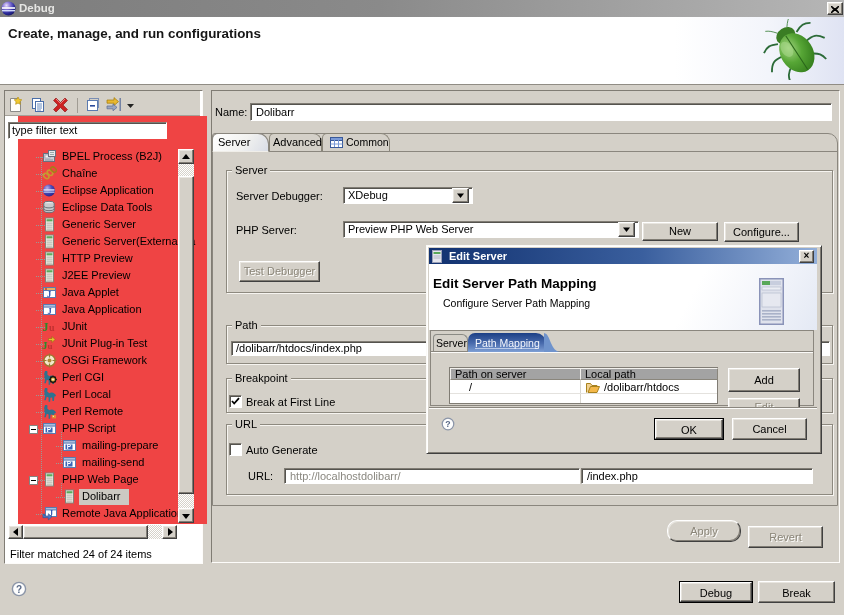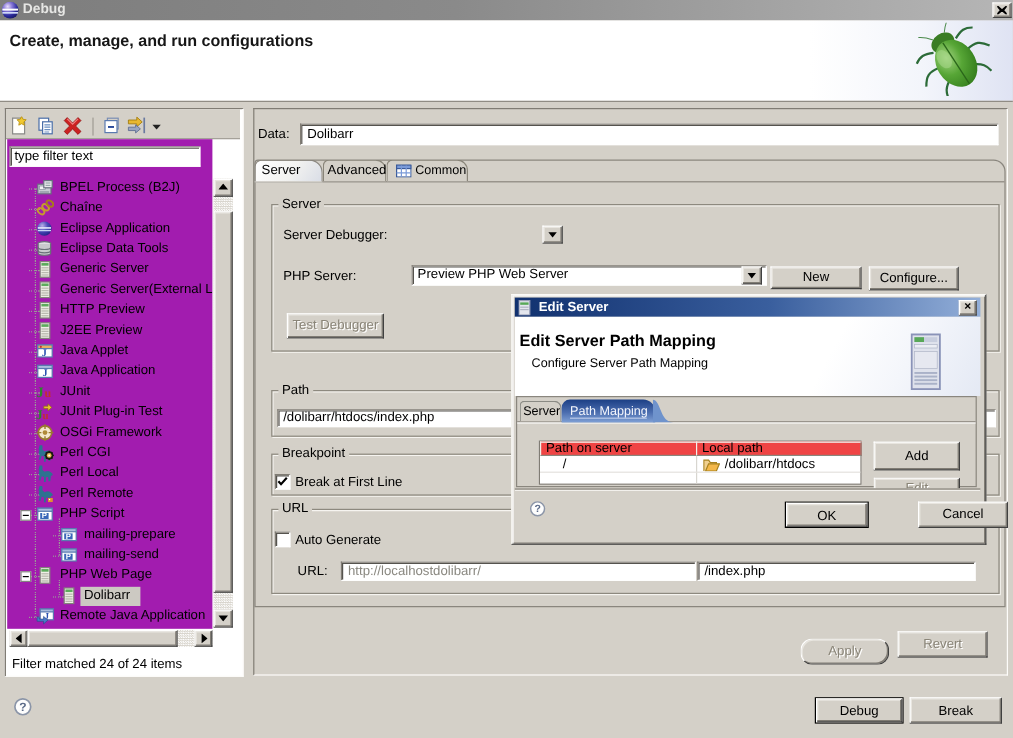--- a/index.html
+++ b/index.html
@@ -11,21 +11,21 @@
 .btn{background:#d4d0c8;border:1px solid;border-color:#fff #404040 #404040 #fff;
   box-shadow:inset -1px -1px 0 #807c74,inset 1px 1px 0 #e8e5df;
   text-align:center;color:#000;}
 .dis{color:#8a8578;text-shadow:1px 1px 0 #ffffff;}
 .grp{border:1px solid #8d897f;box-shadow:1px 1px 0 #f6f4f0, inset 1px 1px 0 #f6f4f0;}
 .grplab{position:absolute;top:-7px;background:#d4d0c8;padding:0 3px;line-height:13px;}
 .chk{width:11px;height:11px;background:#fff;border:1px solid;
   border-color:#807c74 #fff #fff #807c74;box-shadow:inset 1px 1px 0 #55534e;}
 .tabu{background:#d4d0c8;border:1px solid #898579;border-bottom:none;
   border-radius:5px 9px 0 0;}
-.cell{background:#ef4444;border:1px solid;border-color:#f2f0ec #8a867c #8a867c #f2f0ec;
+.cell{background:#a3a3a3;border:1px solid;border-color:#f2f0ec #8a867c #8a867c #f2f0ec;
   line-height:11px;padding:0 0 0 4px;}
 .tl{white-space:nowrap;line-height:17px;}
 </style></head>
 <body>
 <div id="win">
 
 <div class="ab" style="left:0;top:0;width:844px;height:17px;background:linear-gradient(90deg,#7d7d7d,#8a8a8a 45%,#b6b6b6);">
   <svg class="ab" style="left:1px;top:1px" width="15" height="15" viewBox="0 0 15 15">
     <defs>
           <radialGradient id="ec" cx="35%" cy="28%" r="75%">
@@ -110,21 +110,21 @@
    <path d="M1 4 h7 v-2.4 l4.5 4 -4.5 4 v-2.4 h-7 z" fill="#e8b830" stroke="#a07808" stroke-width="0.7" transform="translate(0,-1)"></path>
    <path d="M1 9 h6 v-2 l4 3.4 -4 3.4 v-2 h-6 z" fill="#9aa6c0" stroke="#5a6a90" stroke-width="0.7"></path>
    <rect x="13.5" y="1" width="1.4" height="13" fill="#6a7aa0"></rect>
   </g>
 
   <path d="M118 7 h7 l-3.5 4 z" fill="#222"></path>
 </svg>
 
 <div class="ab sunk" style="left:8px;top:122px;width:154px;height:15px;line-height:15px;padding-left:3px;z-index:3;">type filter text</div>
 
-<div class="ab" style="left:6px;top:116px;width:171px;height:408px;overflow:hidden;background:#a21caf;">
+<div class="ab" style="left:18px;top:116px;width:171px;height:408px;overflow:hidden;background:#ef4444;padding-left:18px;">
 <div class="ab" style="left:23px;top:41px;width:1px;height:357px;background-image:repeating-linear-gradient(180deg,#9a9a96 0 1px,transparent 1px 2px);"></div>
 <div class="ab" style="left:43px;top:316px;width:1px;height:31px;background-image:repeating-linear-gradient(180deg,#9a9a96 0 1px,transparent 1px 2px);"></div>
 <div class="ab" style="left:43px;top:367px;width:1px;height:14px;background-image:repeating-linear-gradient(180deg,#9a9a96 0 1px,transparent 1px 2px);"></div>
 <div class="ab" style="left:18px;top:41px;width:10px;height:1px;background-image:repeating-linear-gradient(90deg,#9a9a96 0 1px,transparent 1px 2px);"></div>
 <svg class="ab" style="left:24px;top:33px" width="15" height="15" viewBox="0 0 15 15">
         <rect x="1.5" y="4.5" width="11" height="8" fill="#c8ccd4" stroke="#6a7080"></rect>
         <rect x="3" y="6" width="5" height="3" fill="#f0f0f0" stroke="#8890a0" stroke-width="0.6"></rect>
         <rect x="6.5" y="1.5" width="7" height="6" fill="#e8e8ec" stroke="#6a7080"></rect>
         <rect x="8" y="3" width="4" height="1" fill="#9aa"></rect>
         <rect x="8" y="5" width="4" height="1" fill="#9aa"></rect>
@@ -332,40 +332,41 @@
 <div class="ab btn" style="left:8px;top:525px;width:15px;height:14px;box-sizing:border-box;"><svg width="6" height="8" viewBox="0 0 6 8" style="margin-top:2px">
         <path d="M0 4 L5 0 V8 Z" fill="#000"></path>
       </svg></div>
 <div class="ab btn" style="left:23px;top:525px;width:125px;height:14px;box-sizing:border-box;"></div>
 <div class="ab btn" style="left:162px;top:525px;width:15px;height:14px;box-sizing:border-box;"><svg width="6" height="8" viewBox="0 0 6 8" style="margin-top:2px">
         <path d="M6 4 L1 0 V8 Z" fill="#000"></path>
       </svg></div>
 <div class="ab" style="left:10px;top:548px;">Filter matched 24 of 24 items</div>
 
 <div class="ab" style="left:211px;top:90px;width:627px;height:471px;background:#d4d0c8;border:1px solid;border-color:#807c74 #fdfcfa #fdfcfa #807c74;"></div>
-<div class="ab" style="left:215px;top:106px;">Data:</div>
+<div class="ab" style="left:215px;top:106px;">Name:</div>
 <div class="ab sunk" style="left:250px;top:103px;width:575px;height:16px;line-height:16px;padding-left:5px;">Dolibarr</div>
 
 <div class="ab" style="left:212px;top:133px;width:626px;height:373px;border:1px solid #8a867e;border-radius:3px 10px 0 0;box-sizing:border-box;"></div>
 <div class="ab" style="left:213px;top:151px;width:624px;height:1px;background:#8a867e;"></div>
 <div class="ab" style="left:212px;top:133px;width:57px;height:19px;background:linear-gradient(125deg,#ffffff,#f2f2f0 55%,#d9dde6);border:1px solid #8a867e;border-bottom:1px solid #f0eee9;border-radius:6px 11px 0 0;box-sizing:border-box;"></div>
 <div class="ab tl" style="left:218px;top:134px;">Server</div>
 <div class="ab tabu" style="left:269px;top:133px;width:53px;height:18px;box-sizing:border-box;"></div>
 <div class="ab tl" style="left:273px;top:134px;">Advanced</div>
 <div class="ab tabu" style="left:322px;top:133px;width:68px;height:18px;box-sizing:border-box;"></div>
 <svg class="ab" style="left:330px;top:137px" width="13" height="11" viewBox="0 0 13 11">
   <rect x="0.5" y="0.5" width="12" height="10" fill="#fff" stroke="#3a5a9a"></rect>
   <rect x="0.5" y="0.5" width="12" height="3" fill="#7a9ad8" stroke="#3a5a9a"></rect>
   <path d="M0.5 7 h12 M4.5 1 v9 M8.5 1 v9" stroke="#7a9ad8" fill="none"></path>
 </svg>
 <div class="ab tl" style="left:346px;top:134px;font-size:10.5px;">Common</div>
 
 <div class="ab grp" style="left:226px;top:170px;width:605px;height:121px;"></div>
 <div class="ab grplab" style="left:232px;top:164px;">Server</div>
 <div class="ab" style="left:236px;top:190px;">Server Debugger:</div>
+<div class="ab sunk" style="left:343px;top:187px;width:124px;height:15px;line-height:15px;padding-left:4px;">XDebug</div>
 <div class="ab btn" style="left:452px;top:188px;width:15px;height:13px;"><svg width="9" height="9" viewBox="0 0 9 9" style="margin-top:2px">
         <path d="M1 2.5 h7 l-3.5 4.5 z" fill="#000"></path>
       </svg></div>
 <div class="ab" style="left:236px;top:224px;">PHP Server:</div>
 <div class="ab sunk" style="left:343px;top:221px;width:290px;height:15px;line-height:15px;padding-left:4px;">Preview PHP Web Server</div>
 <div class="ab btn" style="left:618px;top:222px;width:15px;height:13px;"><svg width="9" height="9" viewBox="0 0 9 9" style="margin-top:2px">
         <path d="M1 2.5 h7 l-3.5 4.5 z" fill="#000"></path>
       </svg></div>
 <div class="ab btn" style="left:642px;top:222px;width:74px;height:17px;line-height:17px;">New</div>
 <div class="ab btn" style="left:724px;top:222px;width:73px;height:18px;line-height:18px;">Configure...</div>
@@ -383,21 +384,21 @@
 <div class="ab" style="left:246px;top:396px;">Break at First Line</div>
 
 <div class="ab grp" style="left:226px;top:424px;width:605px;height:69px;"></div>
 <div class="ab grplab" style="left:232px;top:418px;">URL</div>
 <div class="ab chk" style="left:229px;top:443px;"></div>
 <div class="ab" style="left:246px;top:444px;">Auto Generate</div>
 <div class="ab" style="left:248px;top:470px;">URL:</div>
 <div class="ab sunk" style="left:581px;top:468px;width:225px;height:14px;line-height:14px;padding-left:5px;">/index.php</div>
 <div class="ab sunk" style="left:284px;top:468px;width:289px;height:14px;line-height:14px;padding-left:5px;color:#8a8880;">http://localhostdolibarr/</div>
 
-<div class="ab btn dis" style="left:667px;top:532px;width:72px;height:20px;line-height:20px;border-radius:10px;">Apply</div>
+<div class="ab btn dis" style="left:667px;top:520px;width:72px;height:20px;line-height:20px;border-radius:10px;">Apply</div>
 <div class="ab btn dis" style="left:748px;top:526px;width:73px;height:20px;line-height:20px;">Revert</div>
 
 <svg class="ab" style="left:11px;top:581px" width="16" height="16" viewBox="0 0 16 16">
   <circle cx="8" cy="8" r="6.6" fill="#fdfdfd" stroke="#8b95a8" stroke-width="1.4"></circle>
   <text x="8" y="11.5" text-anchor="middle" font-size="10" font-weight="bold" fill="#5a6a88" font-family="Liberation Sans">?</text>
 </svg>
 <div class="ab" style="left:679px;top:581px;width:74px;height:22px;border:1px solid #000;box-sizing:border-box;">
       <div class="btn" style="width:72px;height:20px;line-height:20px;box-sizing:border-box;">Debug</div>
     </div>
 <div class="ab btn" style="left:758px;top:581px;width:77px;height:22px;line-height:22px;box-sizing:border-box;">Break</div>
@@ -458,15 +459,15 @@
     </div>
 
 <div class="ab" style="left:429px;top:407px;width:388px;height:43px;background:#d4d0c8;border-top:1px solid #8a867e;box-shadow:inset 0 1px 0 #fbfaf8;"></div>
 <svg class="ab" style="left:441px;top:417px" width="14" height="14" viewBox="0 0 16 16">
   <circle cx="8" cy="8" r="6.6" fill="#fdfdfd" stroke="#8b95a8" stroke-width="1.4"></circle>
   <text x="8" y="11.5" text-anchor="middle" font-size="10" font-weight="bold" fill="#5a6a88" font-family="Liberation Sans">?</text>
 </svg>
 <div class="ab" style="left:654px;top:418px;width:70px;height:22px;border:1px solid #000;box-sizing:border-box;">
       <div class="btn" style="width:68px;height:20px;line-height:20px;box-sizing:border-box;">OK</div>
     </div>
-<div class="ab btn" style="left:732px;top:418px;width:73px;height:20px;line-height:20px;margin-left:33px;">Cancel</div>
+<div class="ab btn" style="left:732px;top:418px;width:73px;height:20px;line-height:20px;">Cancel</div>
 
 </div>
 
 </body></html>

